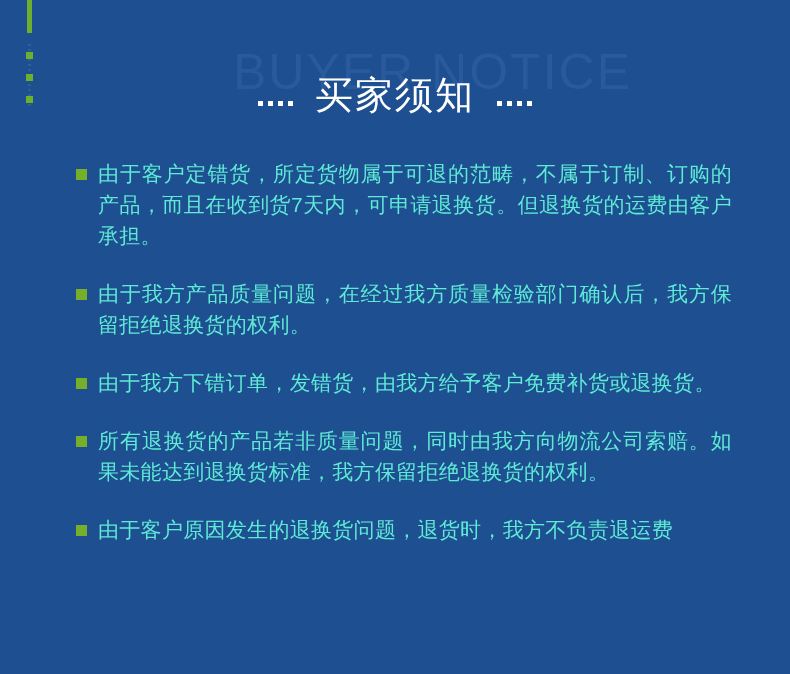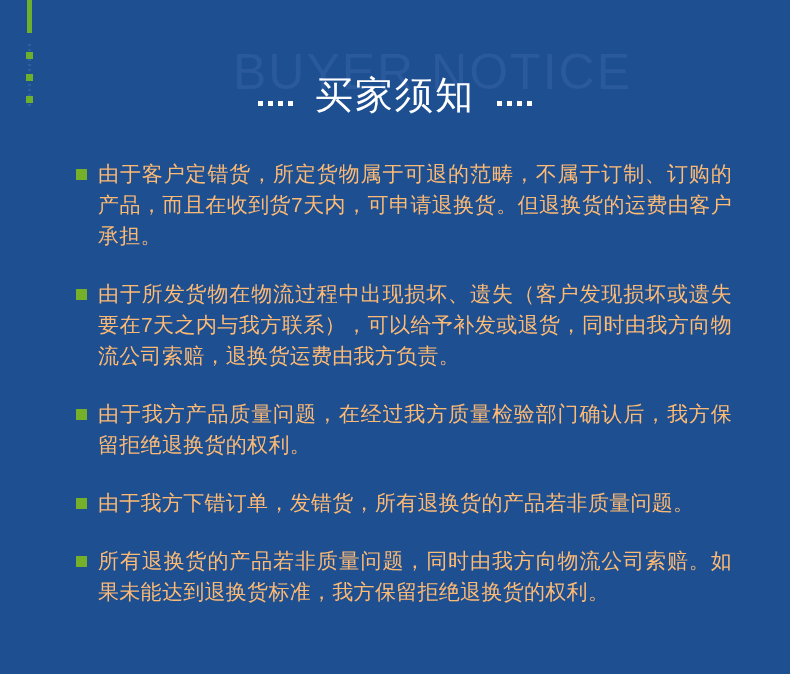--- a/index.html
+++ b/index.html
@@ -121,21 +121,21 @@
   .bullet {
     flex: 0 0 auto;
     width: 11px;
     height: 11px;
     background: #76b02a;
     margin-top: 11px;
     margin-right: 11px;
   }
   .notice-text {
     flex: 1 1 auto;
-    color: #fdba74;
+    color: #5eead4;
     font-size: 21px;
     line-height: 31px;
     text-align: justify;
     letter-spacing: 0.3px;
   }
 </style>
 </head>
 <body>
 
 <div class="left-rail">
@@ -165,27 +165,27 @@
   </div>
 </div>
 
 <div class="notice-list">
   <div class="notice-item">
     <span class="bullet"></span>
     <div class="notice-text">由于客户定错货，所定货物属于可退的范畴，不属于订制、订购的产品，而且在收到货7天内，可申请退换货。但退换货的运费由客户承担。</div>
   </div>
   <div class="notice-item">
     <span class="bullet"></span>
-    <div class="notice-text">由于所发货物在物流过程中出现损坏、遗失（客户发现损坏或遗失要在7天之内与我方联系），可以给予补发或退货，同时由我方向物流公司索赔，退换货运费由我方负责。</div>
-  </div>
-  <div class="notice-item">
-    <span class="bullet"></span>
     <div class="notice-text">由于我方产品质量问题，在经过我方质量检验部门确认后，我方保留拒绝退换货的权利。</div>
   </div>
   <div class="notice-item">
     <span class="bullet"></span>
-    <div class="notice-text">由于我方下错订单，发错货，所有退换货的产品若非质量问题。</div>
+    <div class="notice-text">由于我方下错订单，发错货，由我方给予客户免费补货或退换货。</div>
   </div>
   <div class="notice-item">
     <span class="bullet"></span>
     <div class="notice-text">所有退换货的产品若非质量问题，同时由我方向物流公司索赔。如果未能达到退换货标准，我方保留拒绝退换货的权利。</div>
   </div>
+  <div class="notice-item">
+    <span class="bullet"></span>
+    <div class="notice-text">由于客户原因发生的退换货问题，退货时，我方不负责退运费</div>
+  </div>
 </div>
 
 </body></html>

